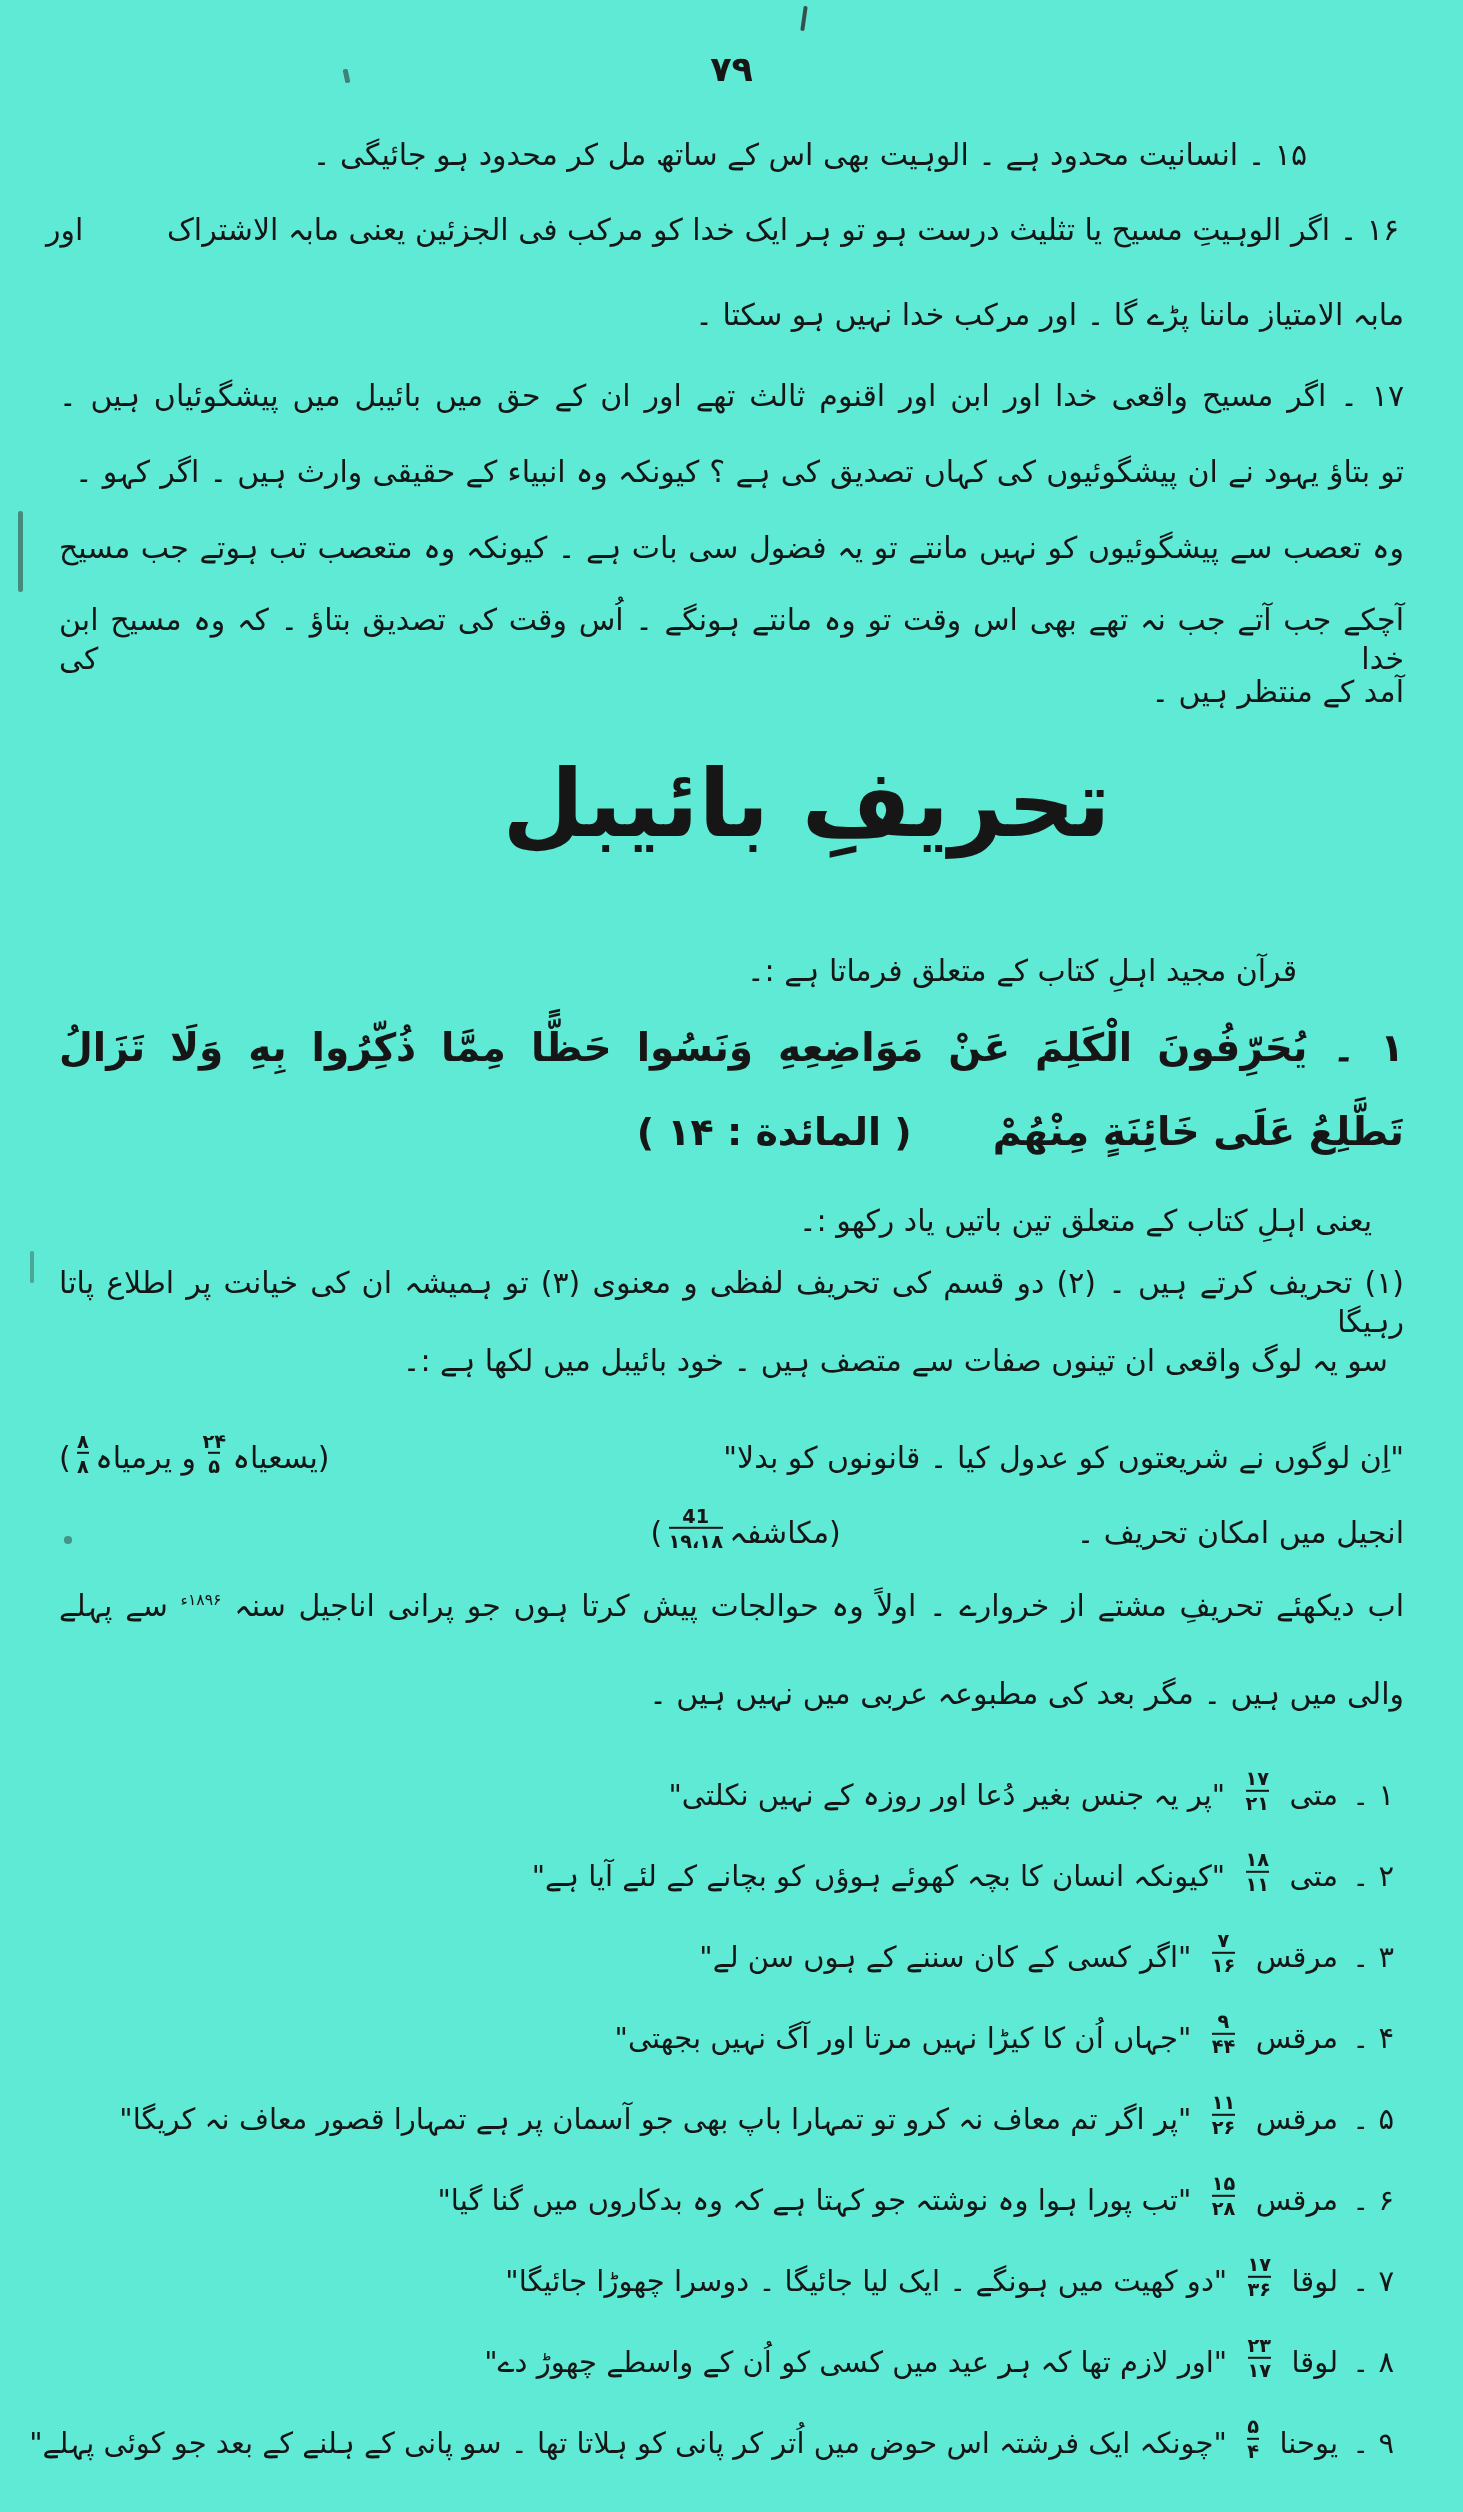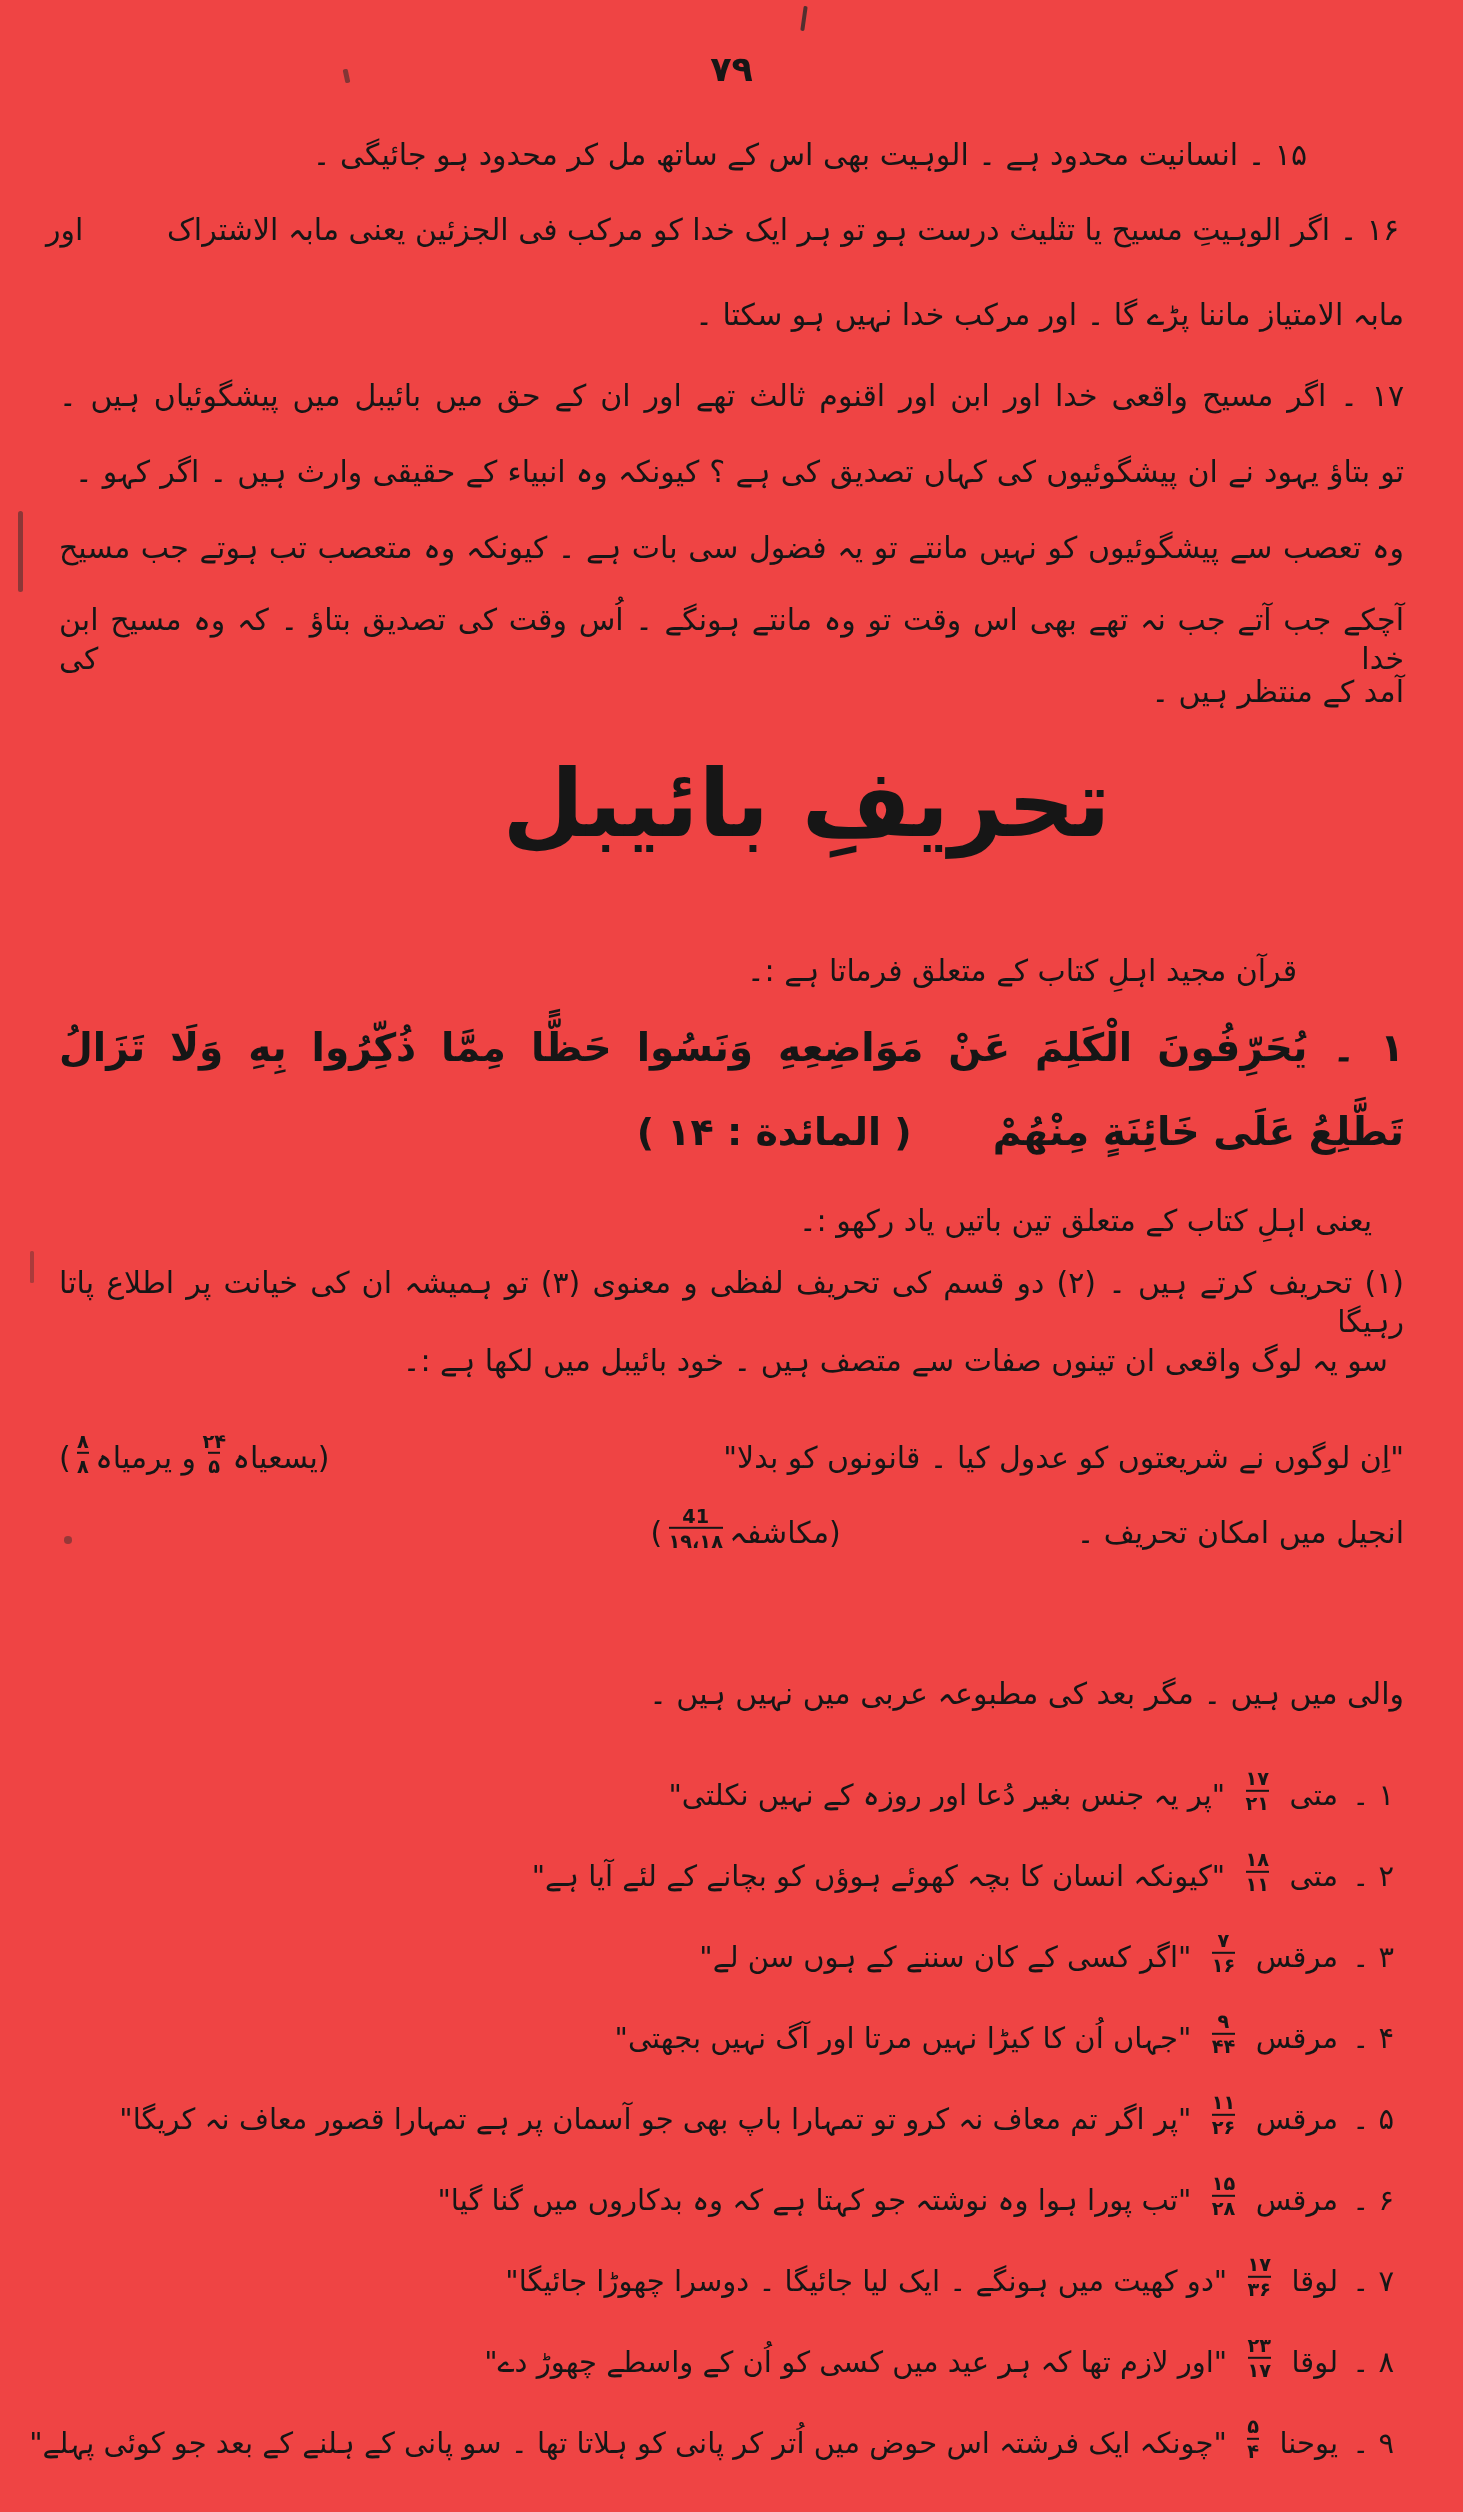--- a/index.html
+++ b/index.html
@@ -1,19 +1,19 @@
 <!DOCTYPE html>
 <html lang="ur" dir="rtl" style="font-size:8.6px"><head>
 <meta charset="utf-8">
 <style>
   html,body{margin:0;padding:0;background:#e8e8e4;}
   .page{
     position:relative;
     width:1463px;height:2512px;
-    background:#ef4444;
+    background:#5eead4;
     font-family:"DejaVu Sans",sans-serif;
     color:#161616;
     direction:rtl;
     overflow:hidden;
   }
   .line{
     position:absolute;
     right:59px;left:59px;
     font-size:30px;
     line-height:1.3;
@@ -136,20 +136,25 @@
     <span class="ref-group">
       <span>(مکاشفہ</span>
       <span class="frac">
         <span class="num">41</span>
         <span class="den">۱۹،۱۸</span>
       </span>
       <span>)</span>
     </span>
   </div>
 
+  <div class="line stretch" style="top:1586px;">
+    <span>اب دیکھئے تحریفِ مشتے از خروارے ۔ اولاً وہ حوالجات پیش کرتا ہوں جو پرانی اناجیل سنہ</span>
+    <sup>۱۸۹۶ء</sup>
+    <span>سے پہلے</span>
+  </div>
   <div class="line" style="top:1674px;">والی میں ہیں ۔ مگر بعد کی مطبوعہ عربی میں نہیں ہیں ۔</div>
 
   <div class="verse-list">
 
       <div class="verse-row">
         <span class="v-no">۱ ۔</span>
         <span>متی</span>
         <span class="frac">
           <span class="num">۱۷</span>
           <span class="den">۲۱</span>

